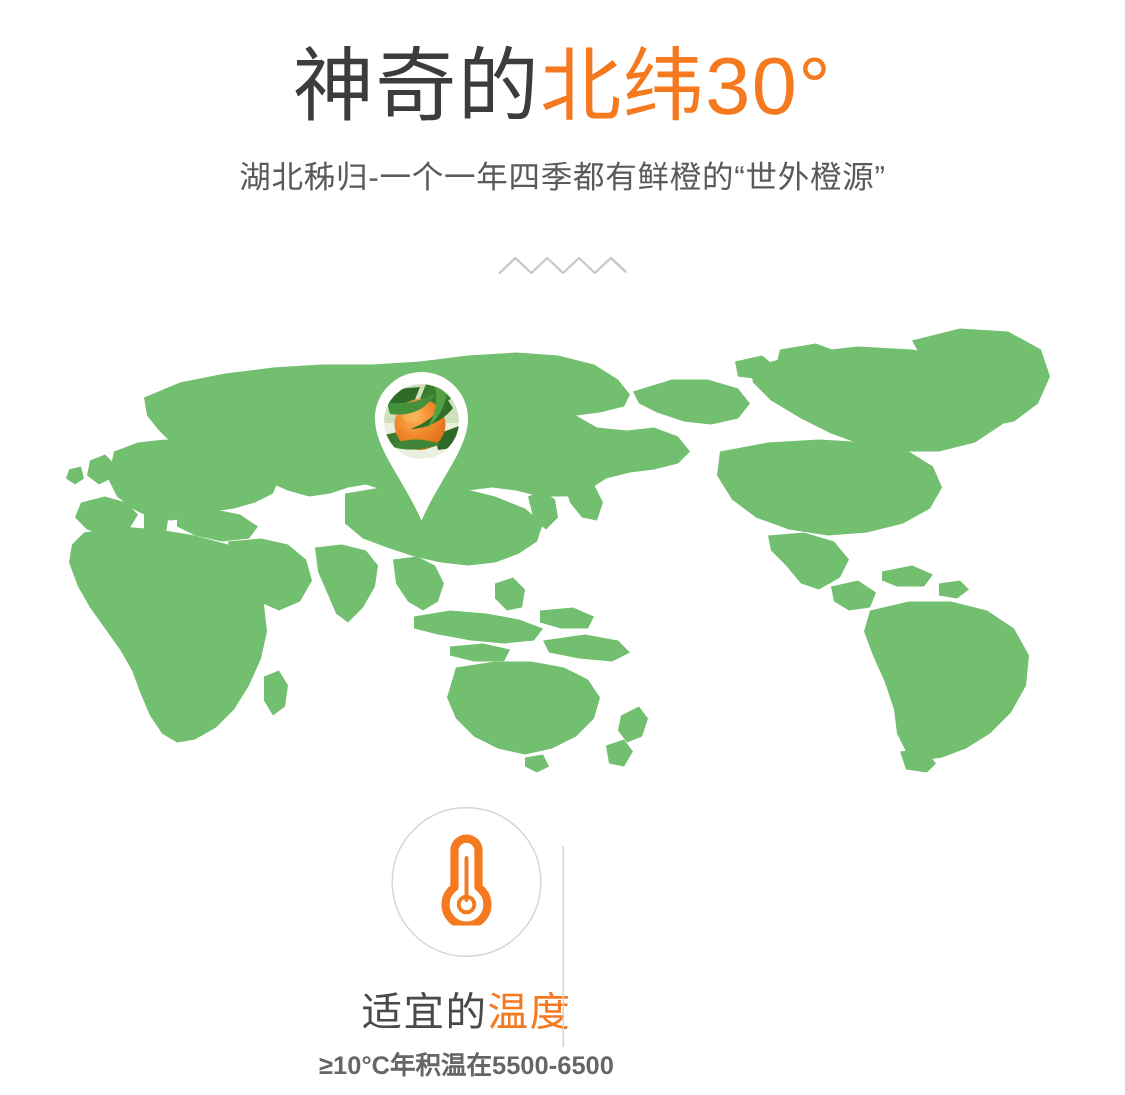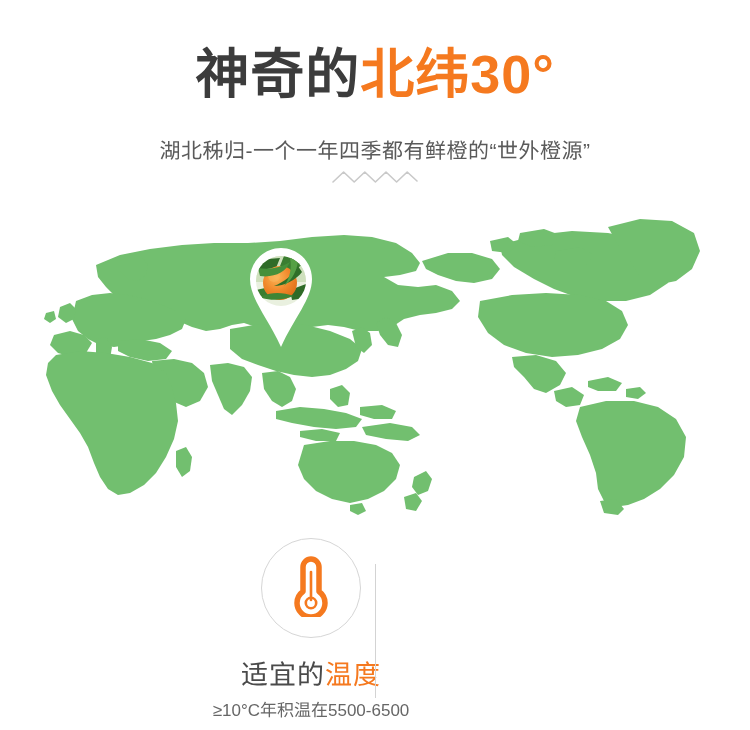--- a/index.html
+++ b/index.html
@@ -21,25 +21,25 @@
   }
 
   
   .header {
     position: absolute;
     top: 0; left: 0;
     width: 750px;
     text-align: center;
   }
   .title {
-    margin: 16px;
+    margin: 0;
     padding-top: 28px;
     font-size: 54px;
     line-height: 60px;
-    font-weight: 700;
+    font-weight: 400;
     letter-spacing: 1px;
     color: #3c3c3c;
     white-space: nowrap;
   }
   .title .accent {
     color: #f5791f;
   }
   .subtitle {
     margin: 0;
     padding-top: 16px;
@@ -124,21 +124,21 @@
     letter-spacing: 1px;
     color: #4a4a4a;
     white-space: nowrap;
   }
   .feature-title .accent { color: #f5791f; }
   .feature-desc {
     margin: 0;
     padding-top: 7px;
     font-size: 17px;
     line-height: 24px;
-    font-weight: 400;
+    font-weight: 700;
     color: #666666;
     white-space: nowrap;
   }
   .feature-divider {
     position: absolute;
     left: 375px;
     top: 34px;
     width: 1px;
     height: 134px;
     background: #d3d3d3;

